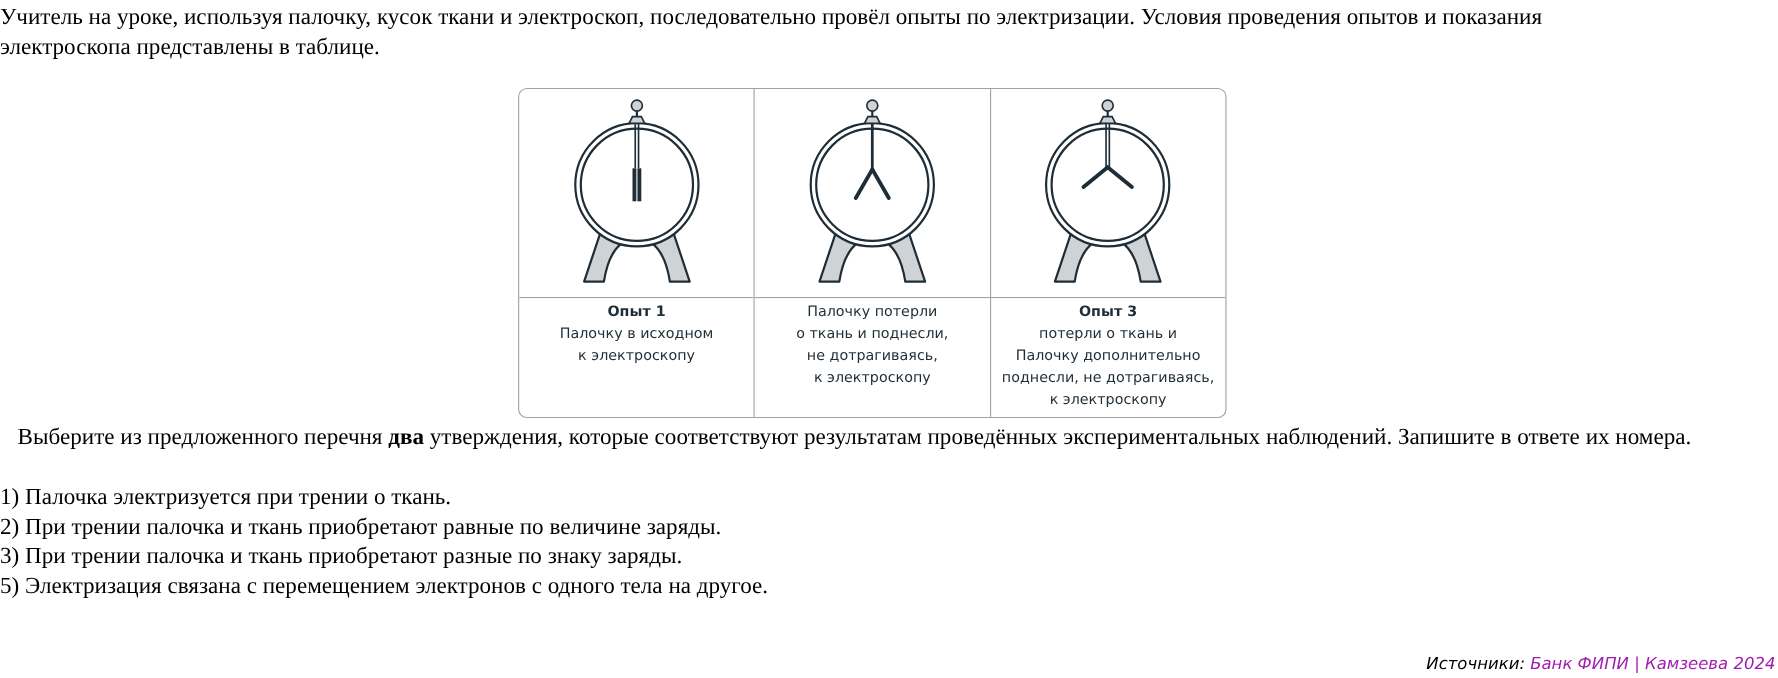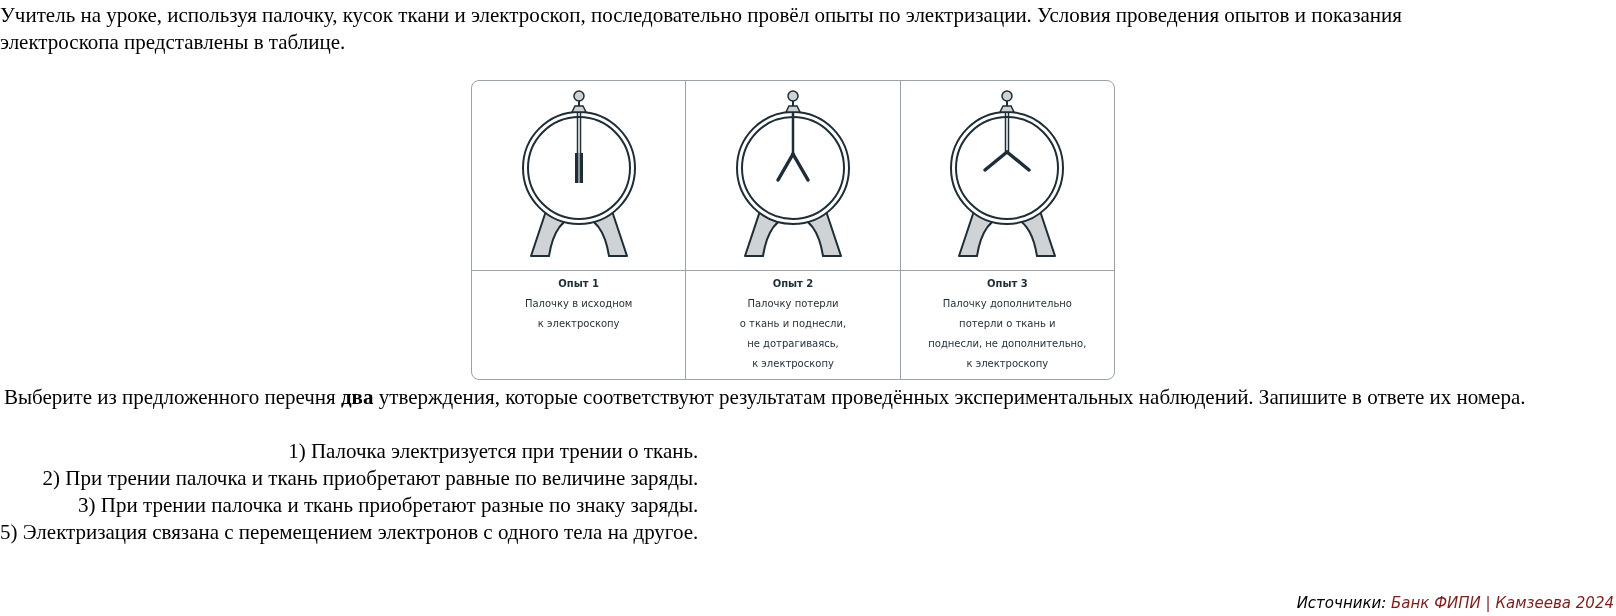--- a/index.html
+++ b/index.html
@@ -11,34 +11,34 @@
   .figure {
     position: absolute; left: 471px; top: 80px; width: 644px; height: 300px;
     border: 1px solid #9aa3aa; border-radius: 8px; box-sizing: border-box;
     display: flex; overflow: hidden;
   }
   .cell { flex: 1; display: flex; flex-direction: column; border-right: 1px solid #9aa3aa; }
   .cell:last-child { border-right: none; }
   .pic { height: 189px; border-bottom: 1px solid #9aa3aa; display: flex; justify-content: center; align-items: flex-start; }
   .pic svg { margin-top: 7px; }
   .caption {
-    font-family: "DejaVu Sans", sans-serif; font-size: 10px; line-height: 20px;
+    font-family: "DejaVu Sans", sans-serif; font-size: 13px; line-height: 20px;
     color: #1f2d36; text-align: center; padding-top: 3px;
   }
   .caption .title { font-weight: bold; }
-  .question { position: absolute; left: 4px; top: 384px; width: 1568px; }
+  .question { position: absolute; left: 16px; top: 384px; width: 1568px; }
   .question b { font-weight: bold; }
-  .options { position: absolute; left: 0; top: 438px; text-align: right; }
+  .options { position: absolute; left: 0; top: 438px; }
   .option { height: 27px; white-space: nowrap; }
   .source {
     position: absolute; right: 2px; top: 593px;
     font-family: "DejaVu Sans", sans-serif; font-style: italic; font-size: 15px; line-height: 20px;
   }
   .source .label { color: #000; margin-left: 12px; }
-  .source .value { color: #7f1d1d; }
+  .source .value { color: #a21caf; }
 </style>
 </head>
 <body>
 
 <div class="intro">Учитель на уроке, используя палочку, кусок ткани и электроскоп, последовательно провёл опыты по электризации. Условия проведения опытов и показания электроскопа представлены в таблице.</div>
 
 <div class="figure">
 
   <div class="cell">
     <div class="pic">
@@ -70,21 +70,20 @@
         <circle cx="70" cy="80" r="51" fill="#fff" stroke="#1f2d36" stroke-width="2"></circle>
         <path d="M63 24 L66 18 L74 18 L77 24 Z" fill="#cfd3d6" stroke="#1f2d36" stroke-width="1.5"></path>
         <line x1="70" y1="18" x2="70" y2="12" stroke="#1f2d36" stroke-width="2"></line>
         <circle cx="70" cy="8" r="5" fill="#cfd3d6" stroke="#1f2d36" stroke-width="1.5"></circle>
         <line x1="70" y1="24" x2="70" y2="66" stroke="#1f2d36" stroke-width="2.5"></line>
         <line x1="70" y1="66" x2="55" y2="92" stroke="#1f2d36" stroke-width="3.5" stroke-linecap="round"></line>
         <line x1="70" y1="66" x2="85" y2="92" stroke="#1f2d36" stroke-width="3.5" stroke-linecap="round"></line>
       </svg>
     </div>
     <div class="caption">
-      <div class="title">Опыт 2</div>
       <div>Палочку потерли</div>
       <div>о ткань и поднесли,</div>
       <div>не дотрагиваясь,</div>
       <div>к электроскопу</div>
     </div>
   </div>
 
   <div class="cell">
     <div class="pic">
       <svg width="140" height="175" viewBox="0 0 140 175">
@@ -95,23 +94,23 @@
         <line x1="70" y1="18" x2="70" y2="12" stroke="#1f2d36" stroke-width="2"></line>
         <circle cx="70" cy="8" r="5" fill="#cfd3d6" stroke="#1f2d36" stroke-width="1.5"></circle>
         <line x1="68.5" y1="24" x2="68.5" y2="64" stroke="#1f2d36" stroke-width="1.5"></line>
         <line x1="71.5" y1="24" x2="71.5" y2="64" stroke="#1f2d36" stroke-width="1.5"></line>
         <line x1="70" y1="64" x2="48" y2="82" stroke="#1f2d36" stroke-width="3.5" stroke-linecap="round"></line>
         <line x1="70" y1="64" x2="92" y2="82" stroke="#1f2d36" stroke-width="3.5" stroke-linecap="round"></line>
       </svg>
     </div>
     <div class="caption">
       <div class="title">Опыт 3</div>
+      <div>потерли о ткань и</div>
       <div>Палочку дополнительно</div>
-      <div>потерли о ткань и</div>
-      <div>поднесли, не дополнительно,</div>
+      <div>поднесли, не дотрагиваясь,</div>
       <div>к электроскопу</div>
     </div>
   </div>
 </div>
 
 <div class="question"><span>Выберите из предложенного перечня </span><b>два</b><span> утверждения, которые соответствуют результатам проведённых экспериментальных наблюдений. Запишите в ответе их номера.</span></div>
 
 <div class="options">
   <div class="option">1) Палочка электризуется при трении о ткань.</div>
   <div class="option">2) При трении палочка и ткань приобретают равные по величине заряды.</div>

